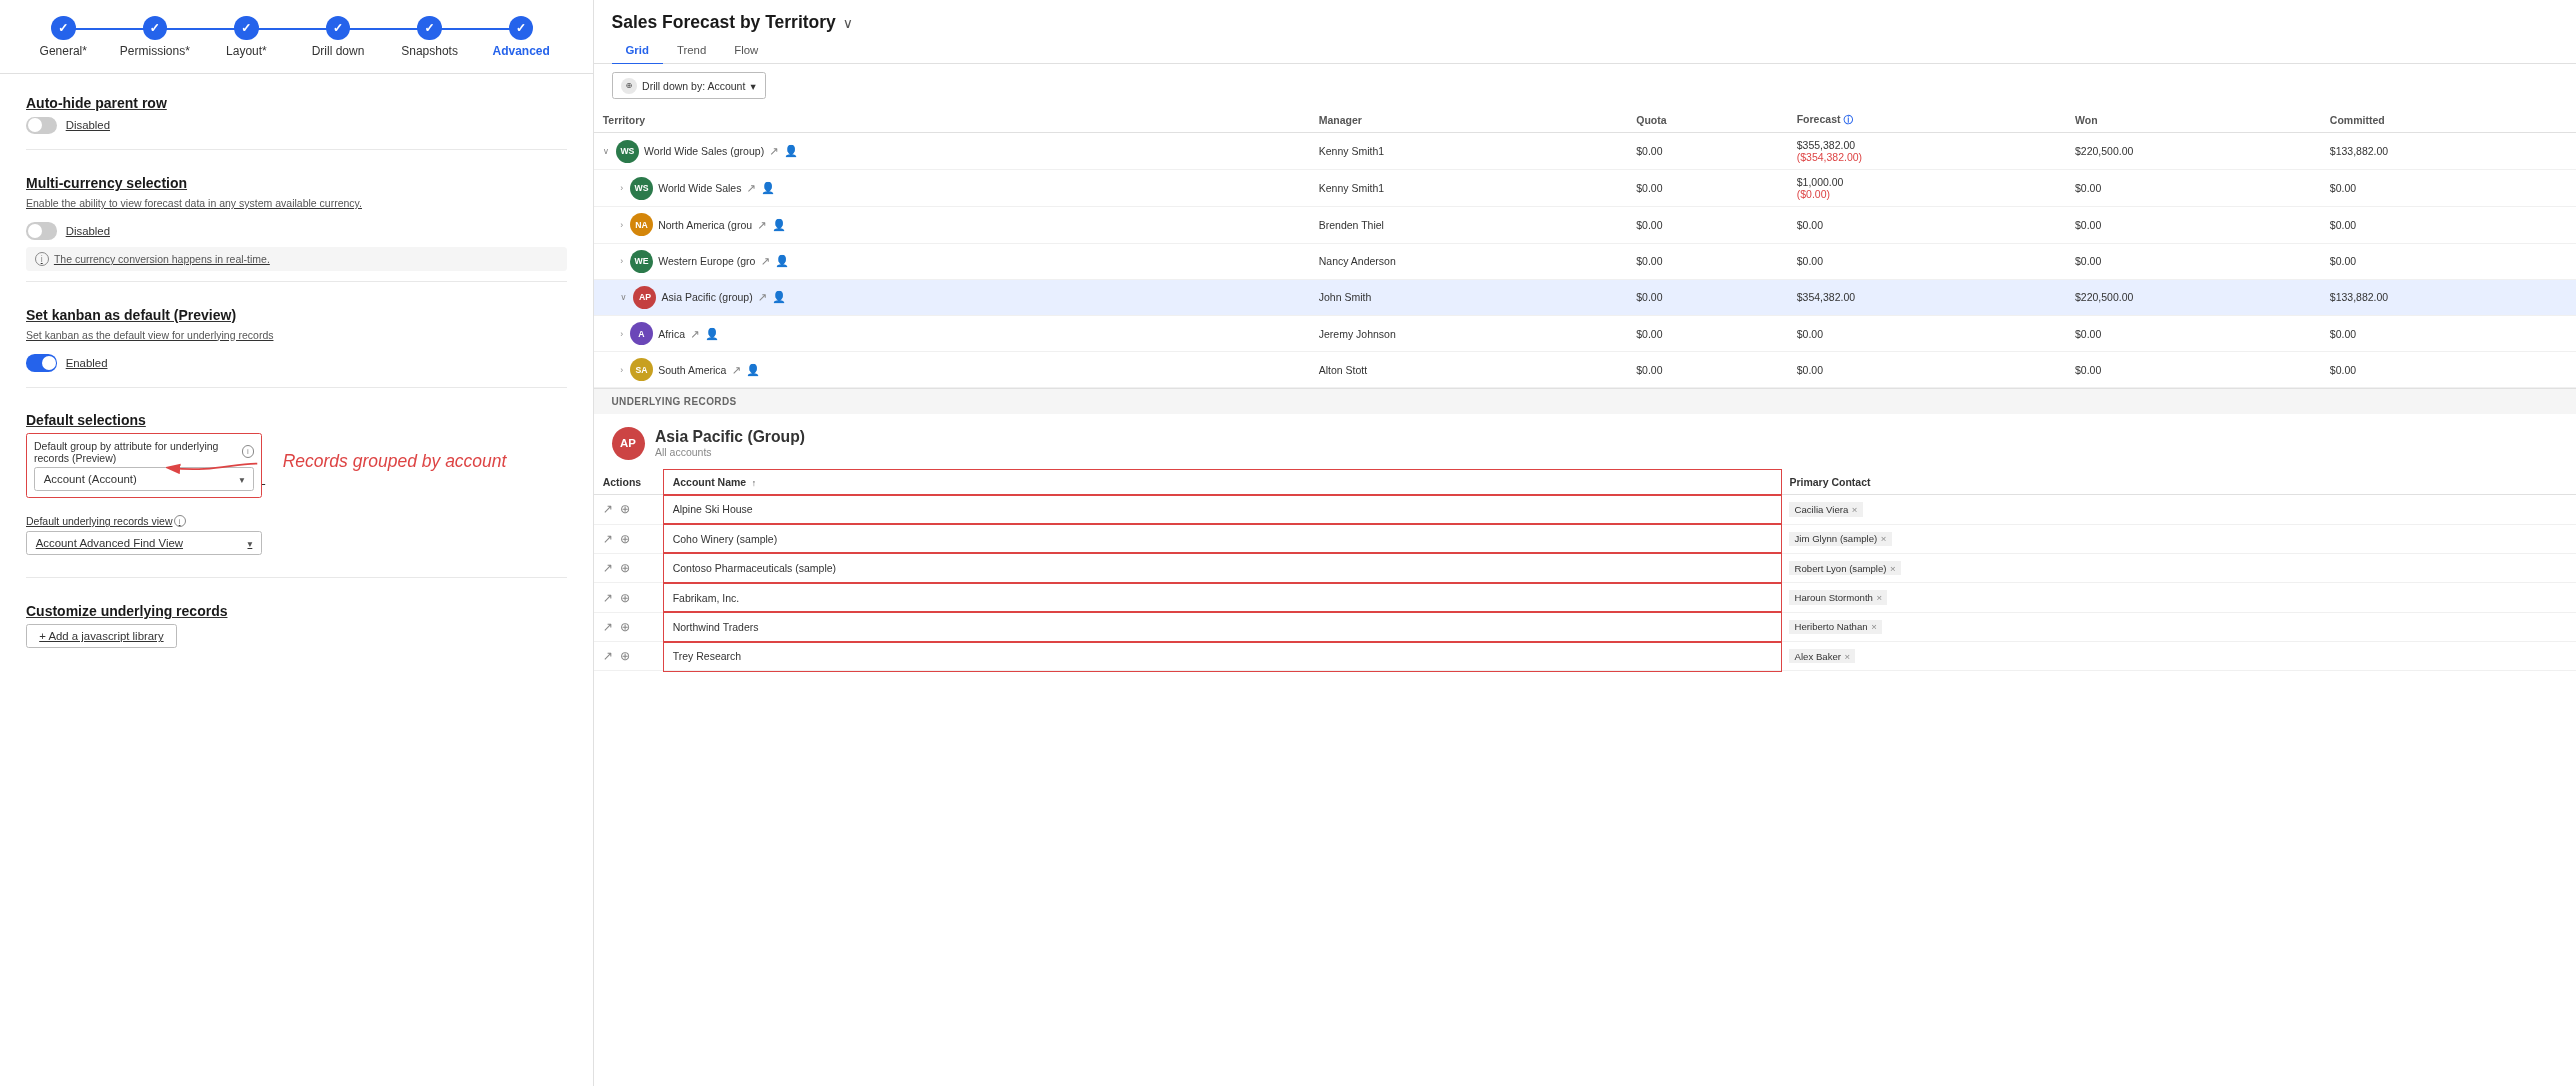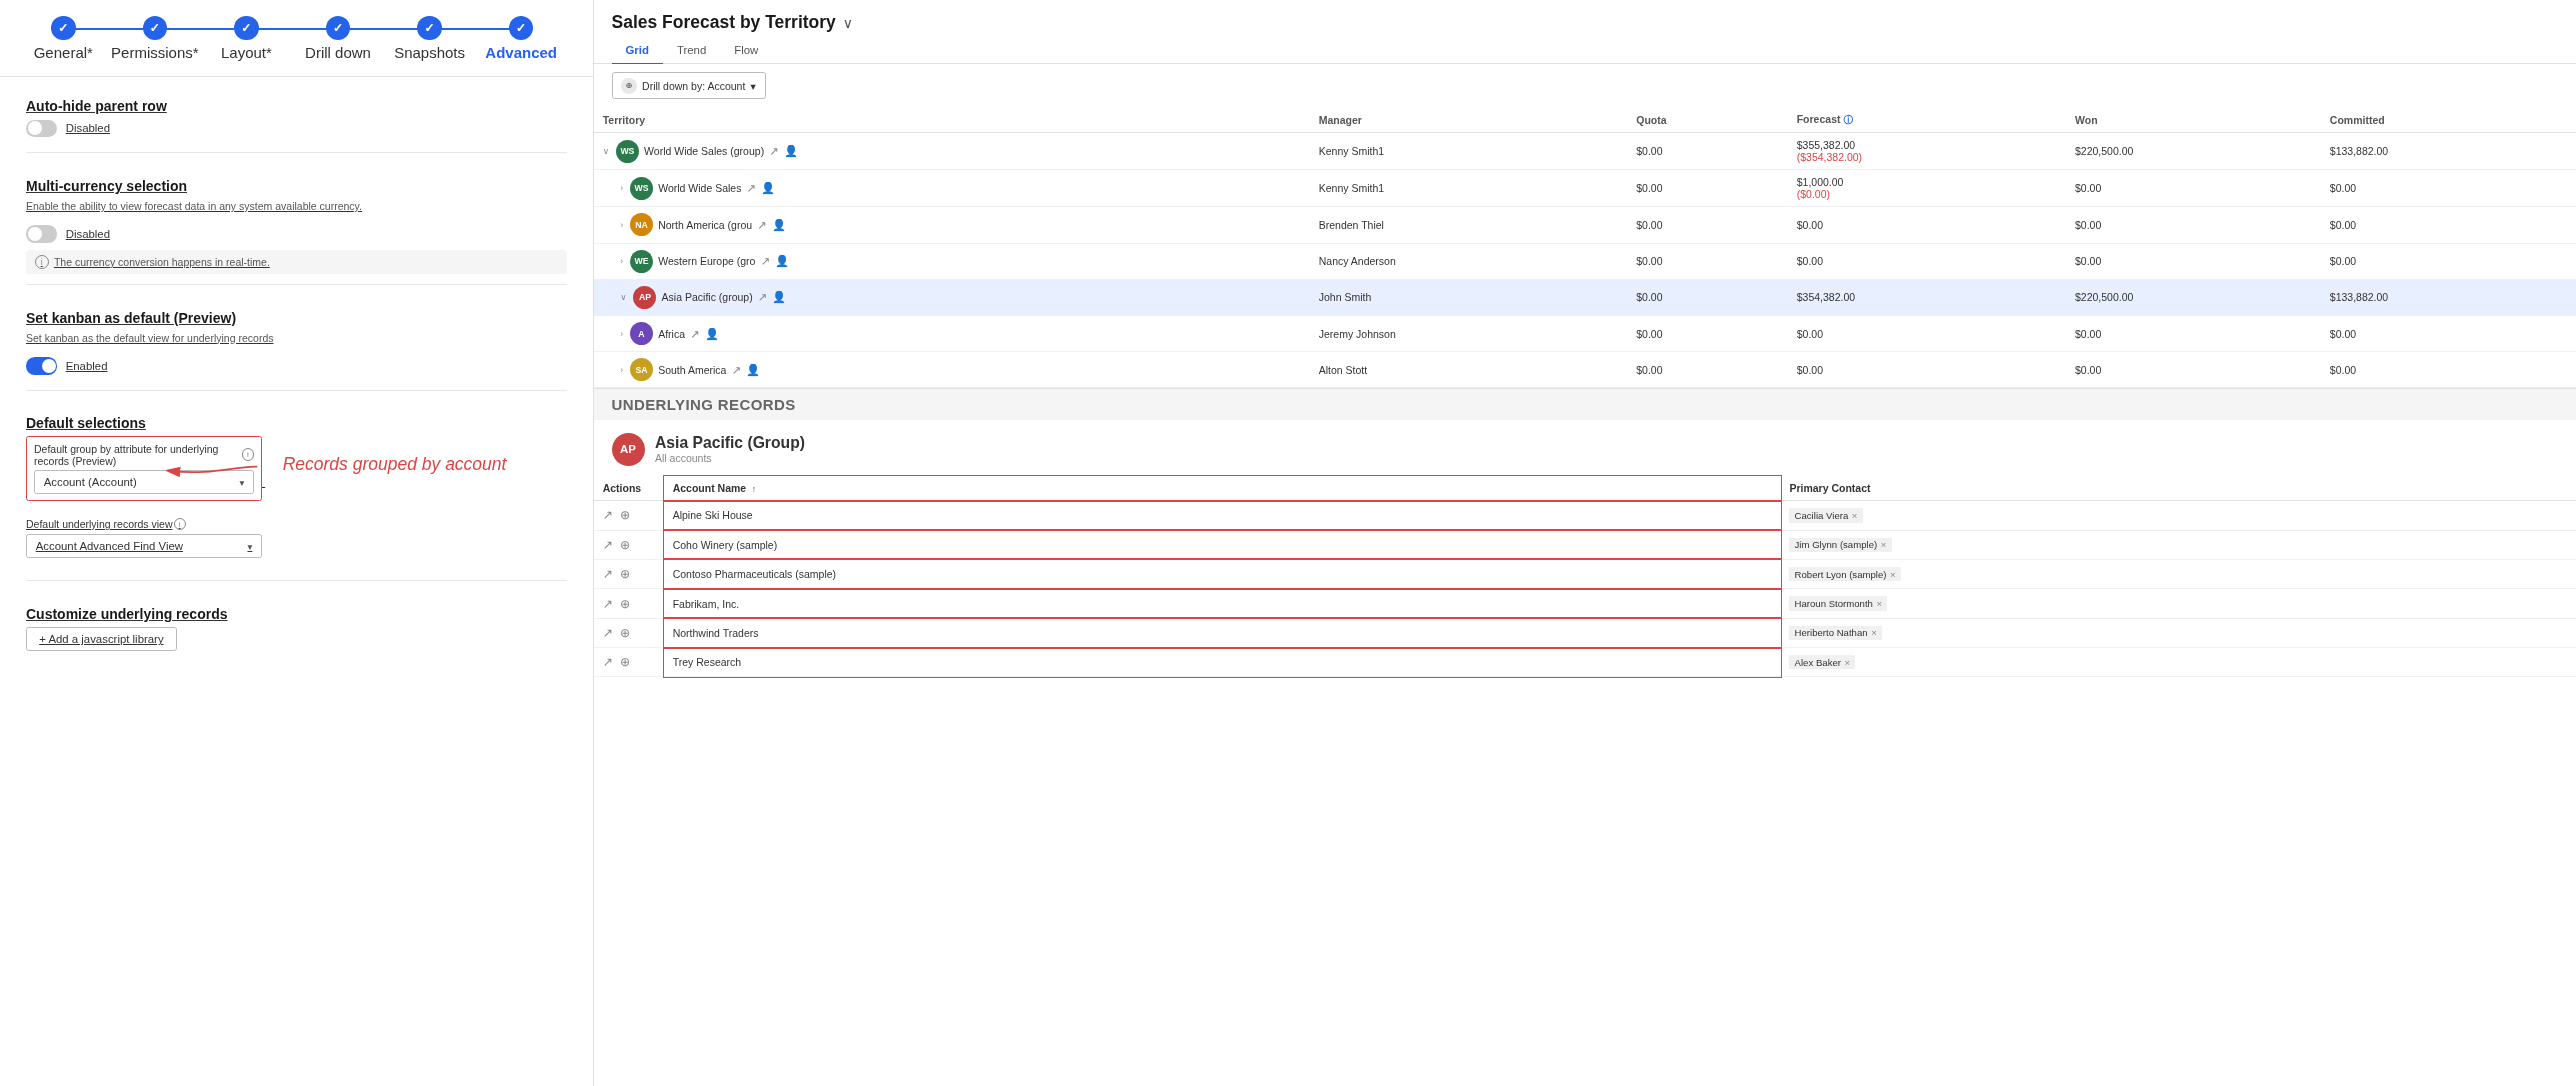--- a/index.html
+++ b/index.html
@@ -45,21 +45,21 @@
       background: #2563eb;
       color: #fff;
       display: flex;
       align-items: center;
       justify-content: center;
       font-size: 12.2px;
       font-weight: bold;
       z-index: 1;
     }
     .step-label {
-      font-size: 15px;
+      font-size: 12px;
       margin-top: 3.5px;
       color: #333;
     }
     .step.active .step-label {
       font-weight: 700;
       color: #2563eb;
     }
 
     
     .left-content {
@@ -304,21 +304,21 @@
     .row-icons { display: flex; align-items: center; gap: 5.2px; }
     .row-icon { color: #888; font-size: 11.4px; cursor: pointer; }
 
     .negative { color: #d44; }
     .forecast-cell { display: flex; flex-direction: column; }
 
     
     .underlying-header {
       background: #f5f5f5;
       padding: 7px 17.5px;
-      font-size: 15px;
+      font-size: 10px;
       font-weight: 700;
       color: #666;
       letter-spacing: 0.4px;
       text-transform: uppercase;
       border-top: 0.9px solid #e0e0e0;
     }
 
     .underlying-title-row {
       display: flex;
       align-items: center;

